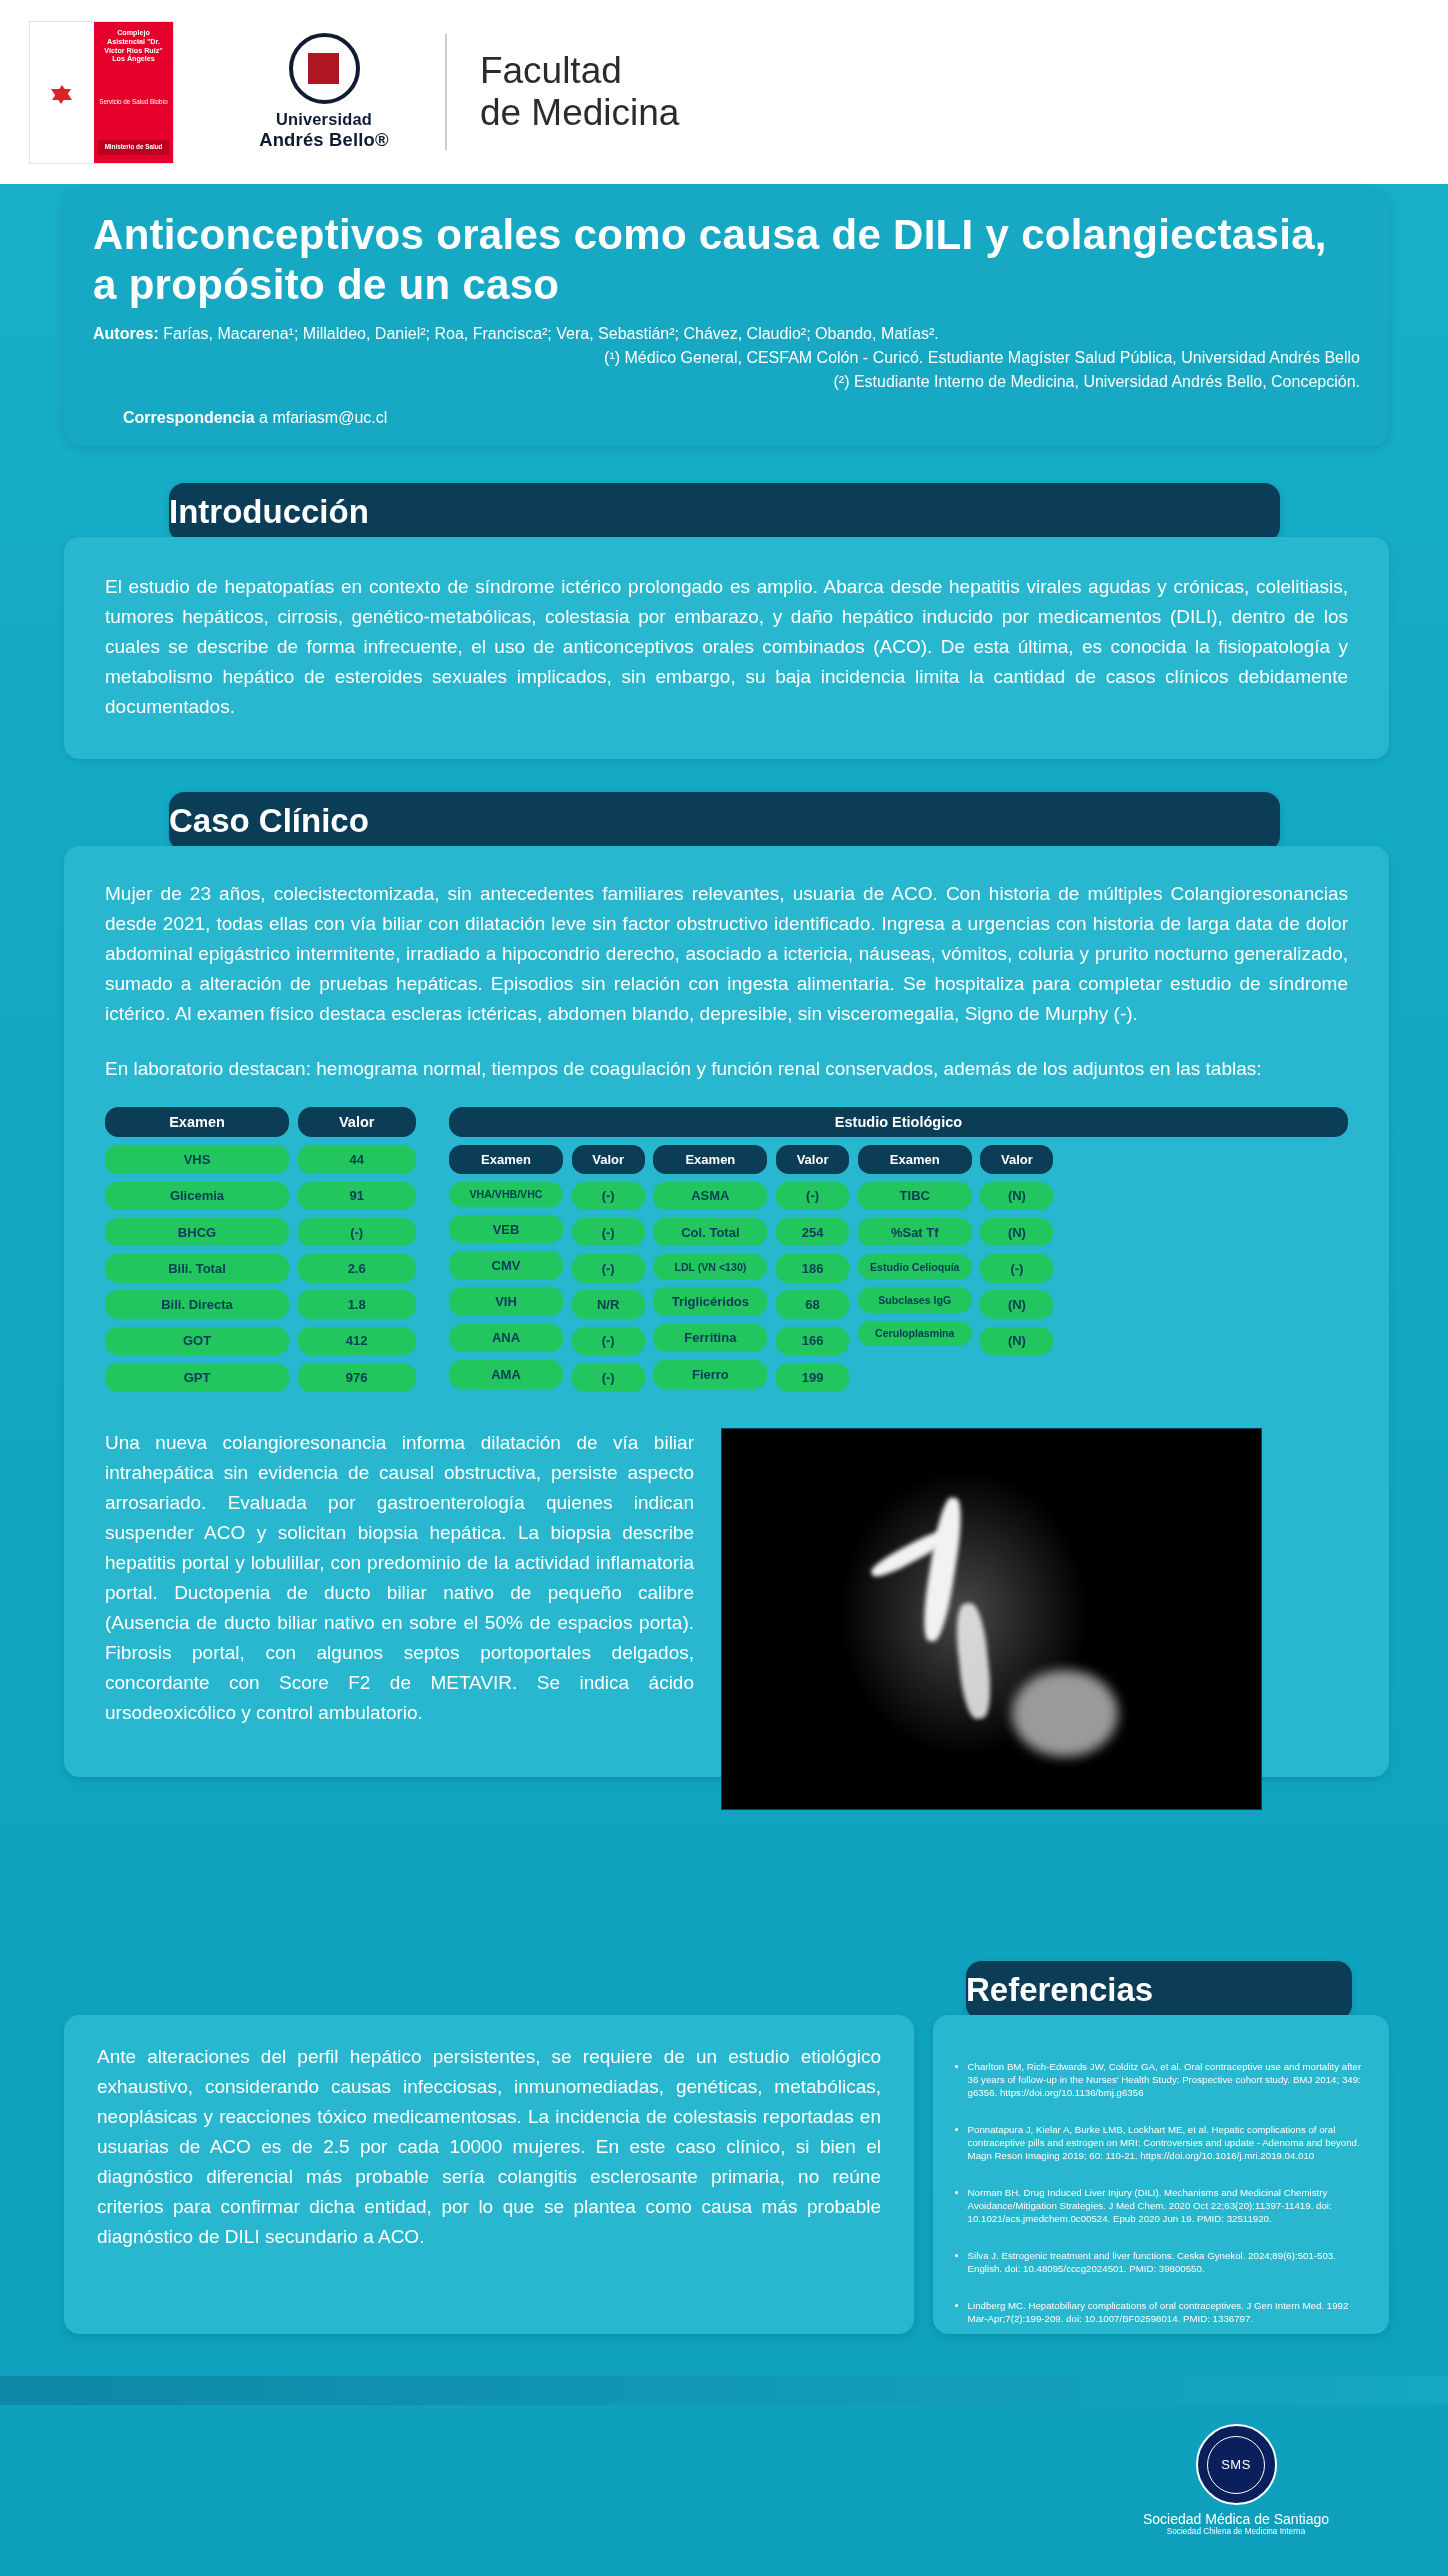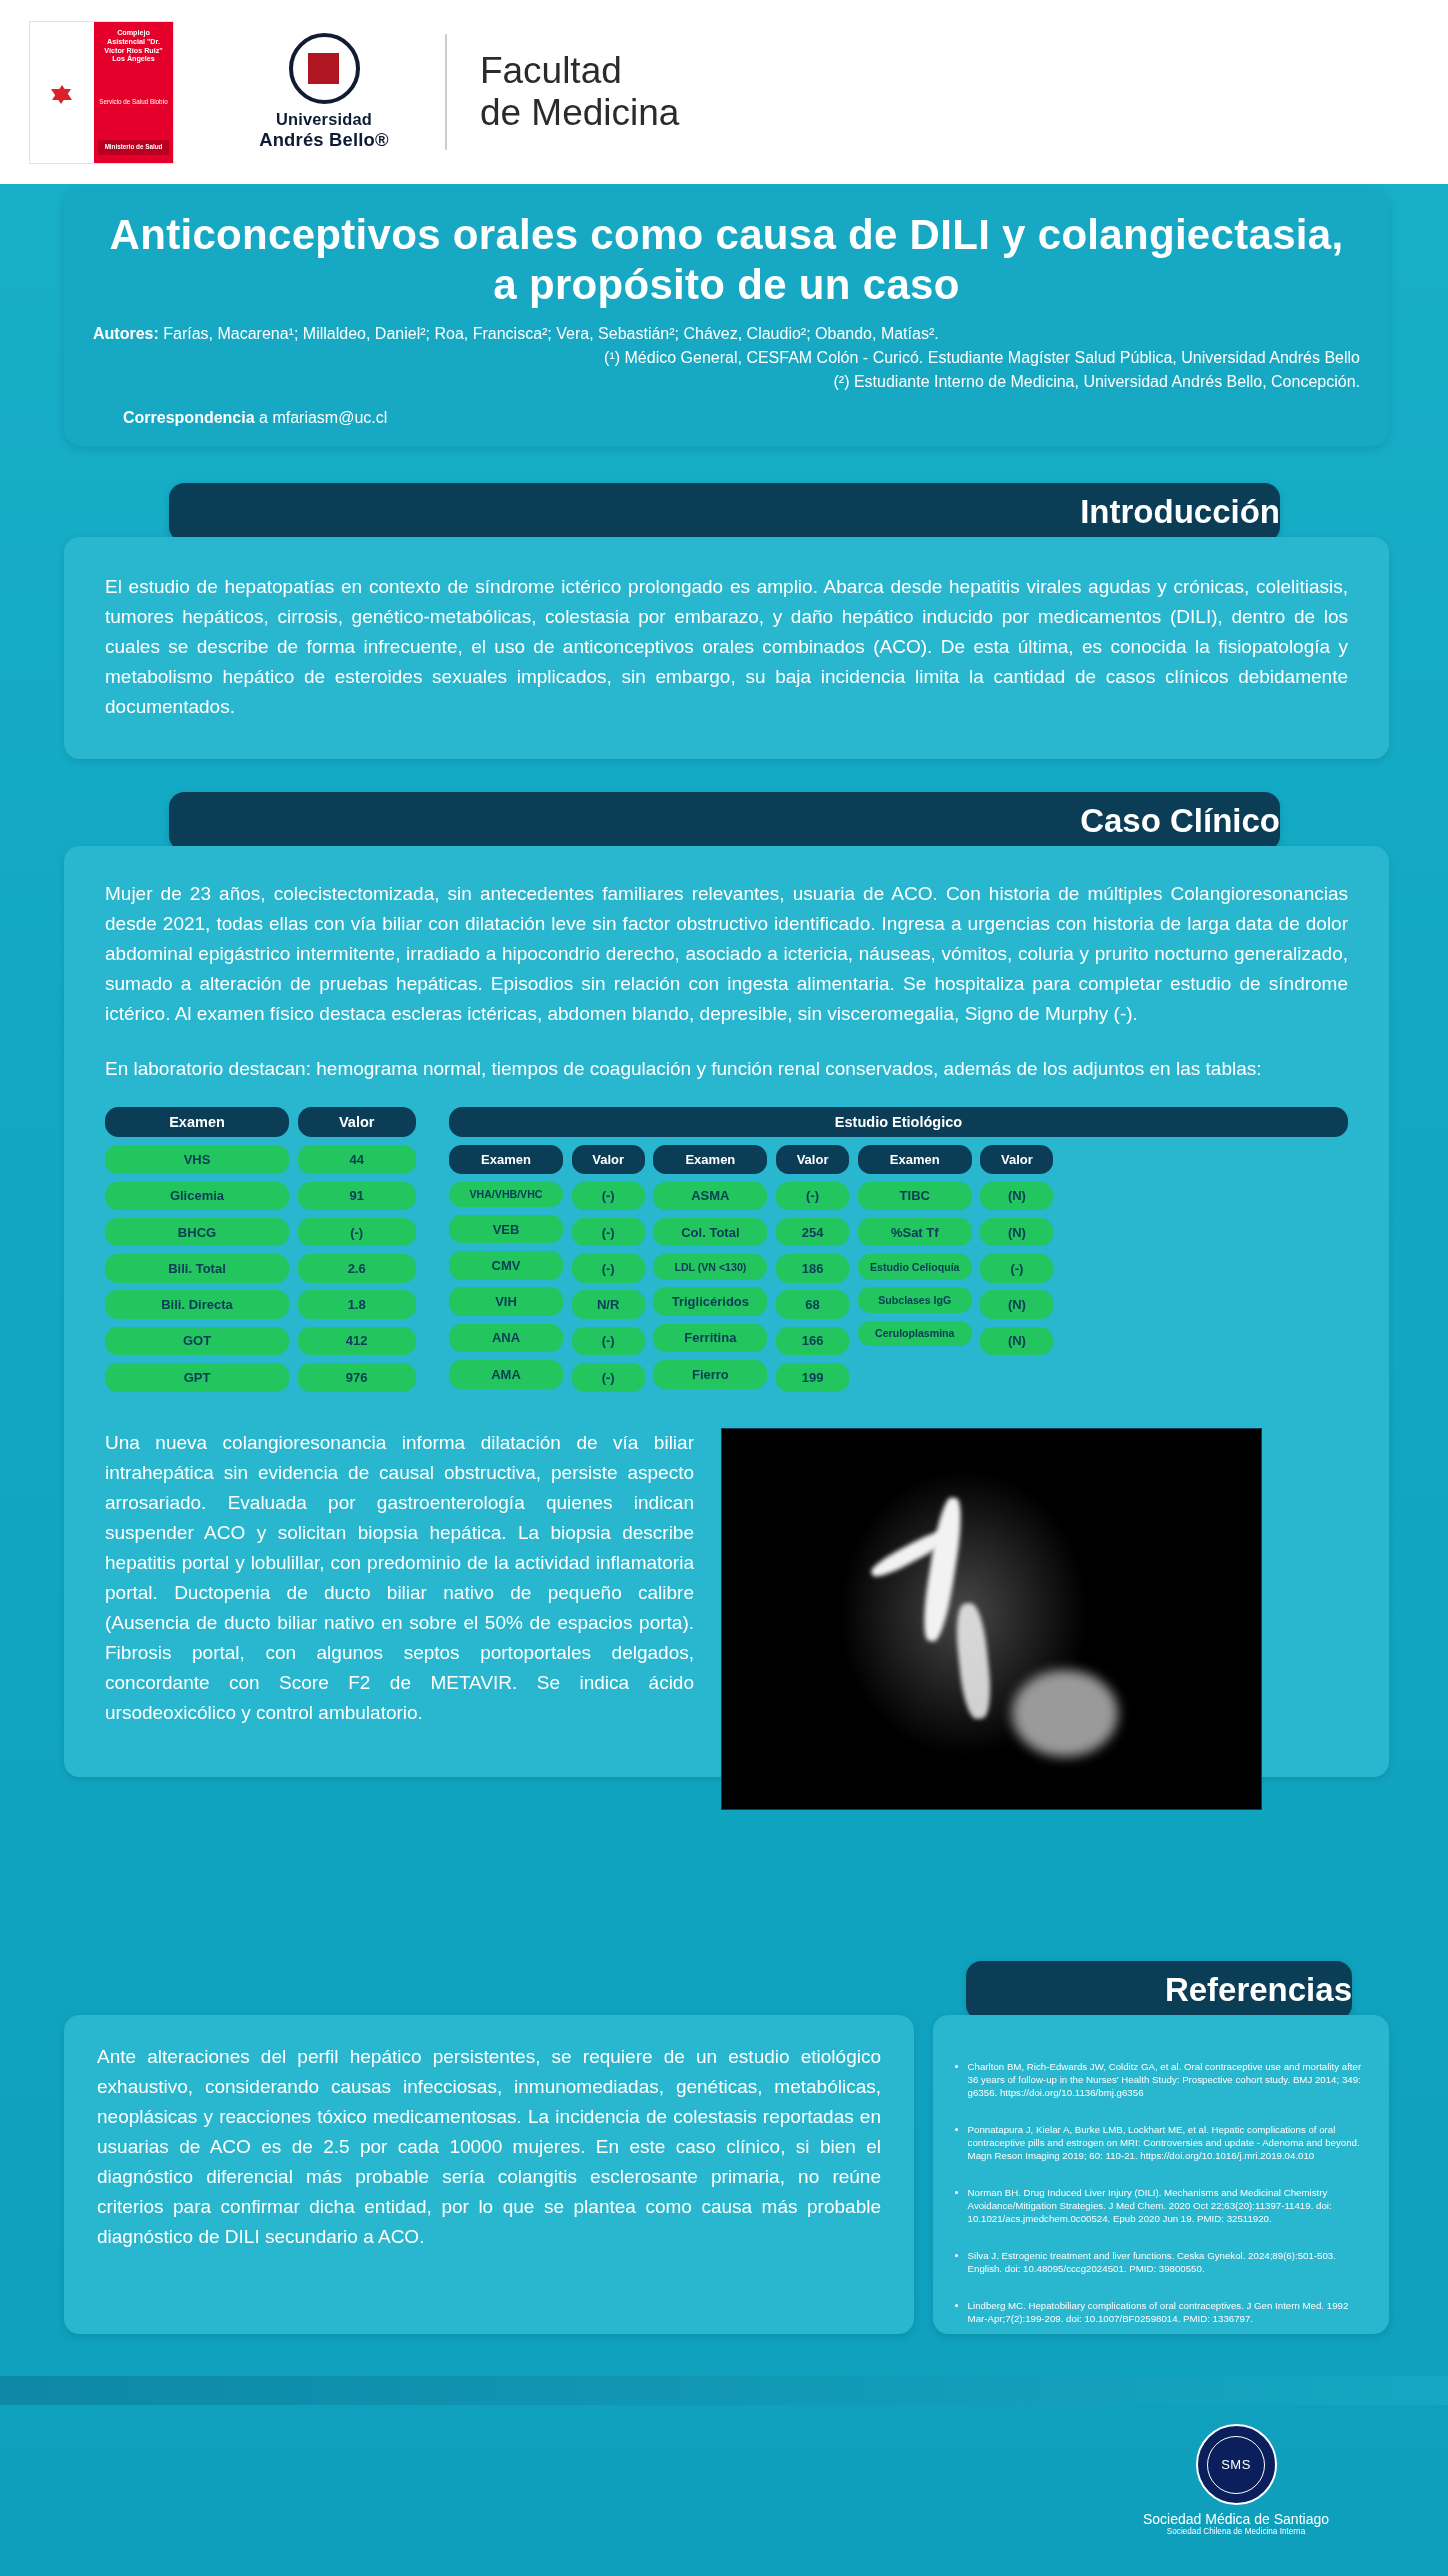--- a/index.html
+++ b/index.html
@@ -113,21 +113,20 @@
     border-radius: 17.4px;
     padding: 21px 29px 19.3px 29px;
     box-shadow: 0 2.9px 9.7px rgba(0,0,0,.12);
   }
   .title-card h1 {
     color: #ffffff;
     font-size: 42px;
     line-height: 50px;
     font-weight: bold;
     letter-spacing: 0.3px;
-    text-align: center;
   }
   .authors {
     color: #ffffff;
     font-size: 16px;
     line-height: 24px;
     margin-top: 11.6px;
   }
   .authors .l2, .authors .l3 { text-align: right; }
   .corr {
     color: #ffffff;
@@ -135,21 +134,21 @@
     margin-top: 15.5px;
     margin-left: 30px;
   }
   b { font-weight: bold; }
   
   .pill {
     position: absolute;
     background: #0b3d57;
     color: #ffffff;
     border-radius: 15.5px;
-    text-align: right;
+    text-align: left;
     font-size: 33px;
     font-weight: bold;
     padding: 9.7px 0 11.6px 0;
     box-shadow: 0 2.9px 7.7px rgba(0,0,0,.15);
   }
   .panel {
     position: absolute;
     background: #29b6cf;
     border-radius: 15.5px;
     box-shadow: 0 2.9px 7.7px rgba(0,0,0,.10);

